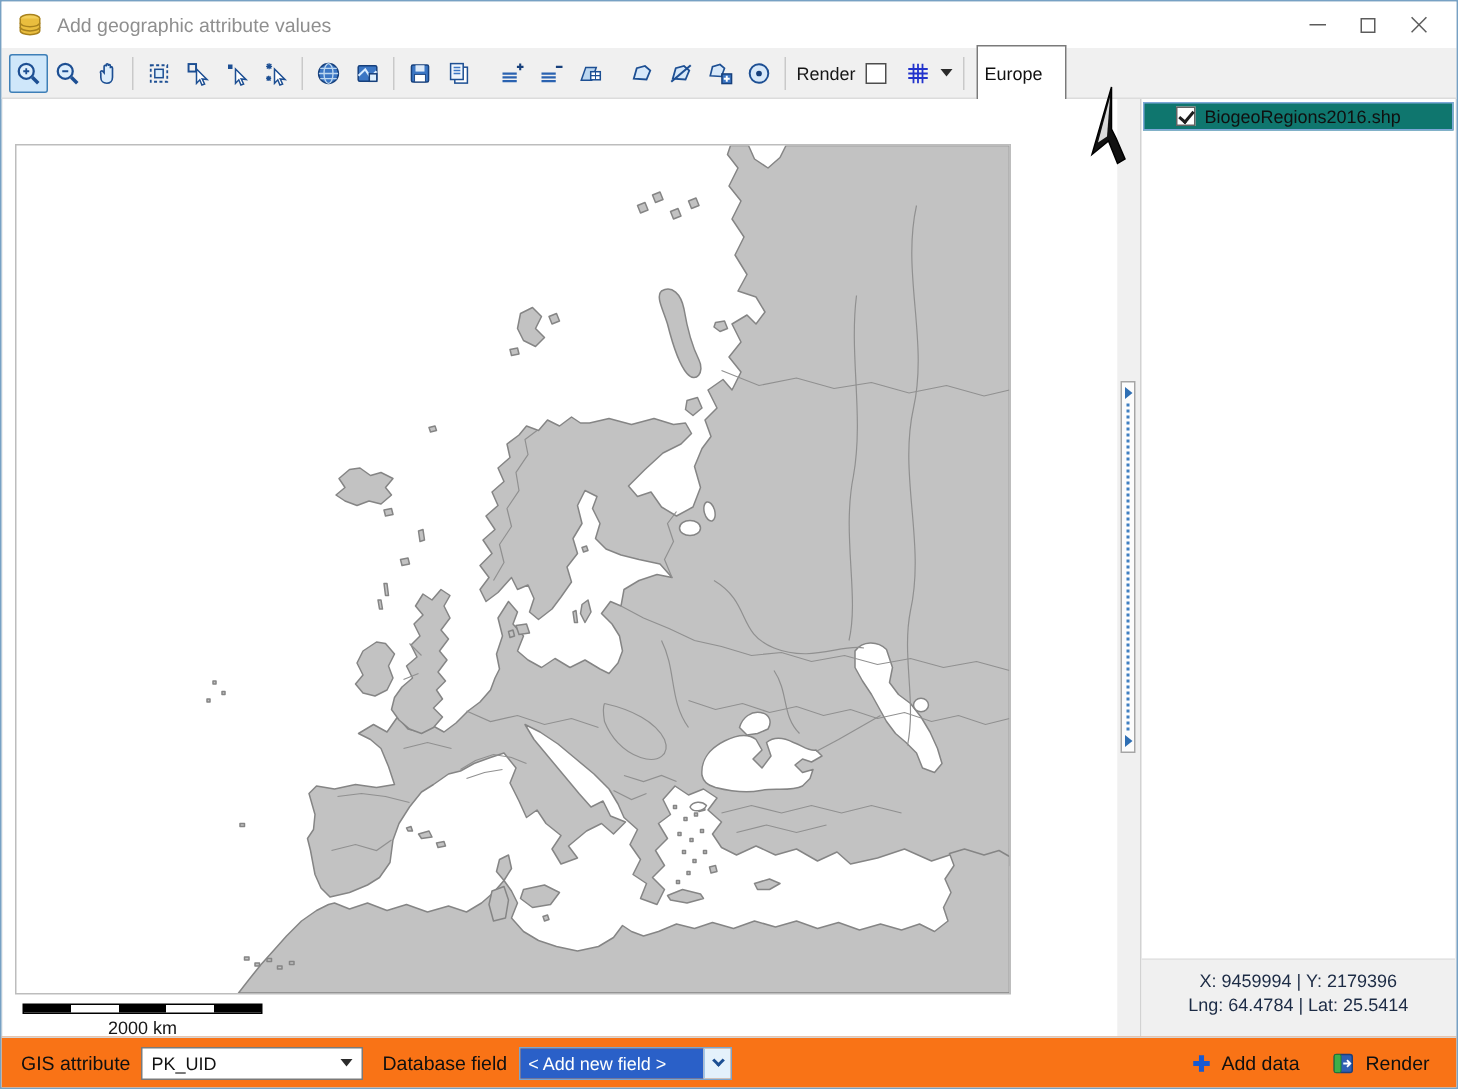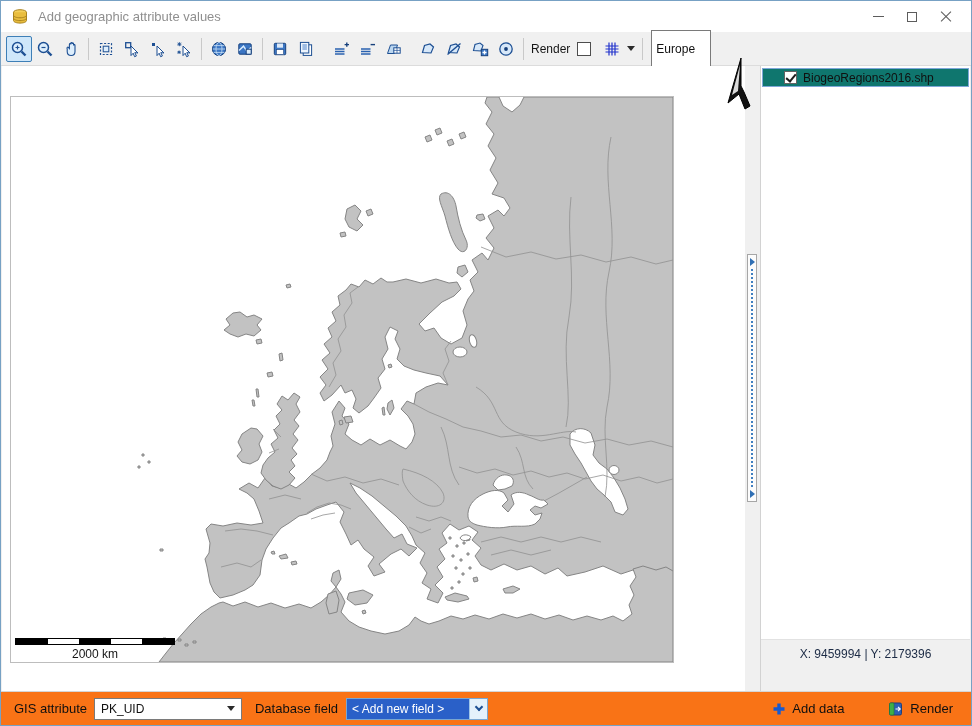--- a/index.html
+++ b/index.html
@@ -34,21 +34,21 @@
   .tri-down{width:0;height:0;border-left:4px solid transparent;border-right:4px solid transparent;
     border-top:5px solid #2b2b2b;}
   .europe-input{width:60px;height:37px;border:1px solid #7a7a7a;font-family:"Liberation Sans",sans-serif;
     font-size:12px;padding:0 4px;margin-left:4px;background:#fff;color:#111;}
   .gap{width:9px;}
   
   .main{position:absolute;top:65px;left:1px;right:1px;bottom:34px;display:flex;}
   .viewport{flex:1 1 auto;background:#fff;position:relative;overflow:hidden;}
   .mapsvg{position:absolute;left:9px;top:31px;width:662px;height:565px;display:block;
     outline:1px solid #bdbdbd;}
-  .scalebar{position:absolute;left:13px;top:572px;width:160px;}
+  .scalebar{position:absolute;left:13px;top:603px;width:160px;}
   .scalebar .bar{height:7px;border:1px solid #000;
     background:repeating-linear-gradient(90deg,#000 0 31.6px,#fff 31.6px 63.2px);}
   .scalebar .lbl{margin-top:2px;text-align:center;font-size:12px;color:#151515;}
   
   .splitter{flex:0 0 15px;background:#f0f0f0;position:relative;}
   .grip{position:absolute;left:2px;top:188px;width:10px;height:248px;background:#fcfcfc;
     border:1px solid #a6a6a6;}
   .grip .dots{position:absolute;left:3px;top:14px;bottom:14px;width:0;
     border-left:2px dotted #3f7fc1;}
   .grip .tri{position:absolute;left:2px;width:0;height:0;border-top:4px solid transparent;
@@ -76,21 +76,21 @@
   .combo2{margin-left:8px;height:22px;display:flex;border:1px solid #7aa6d0;}
   .combo2 .val{width:122px;background:#2a60c8;color:#fff;font-size:12px;
     display:flex;align-items:center;padding:0 5px;white-space:nowrap;}
   .combo2 .btn{width:18px;background:#e4f1fb;border-left:1px solid #9fc6e8;
     display:flex;align-items:center;justify-content:center;}
   .chev{width:6px;height:6px;border-right:2px solid #1d4f93;border-bottom:2px solid #1d4f93;
     transform:rotate(45deg);margin-top:-3px;}
   .bb-right{margin-left:auto;display:flex;align-items:center;}
   .bb-btn{display:flex;align-items:center;}
   .bb-btn .lbl{margin-left:6px;}
-  .add-data{margin-right:44px;align-items:center;}
+  .add-data{margin-right:22px;align-items:center;}
   .close-btn{margin-right:18px;}
   
   .cursor{position:absolute;left:719px;top:55px;z-index:40;pointer-events:none;}
 </style>
 </head>
 <body>
 
 <div class="window">
 
   <div class="titlebar">
@@ -390,20 +390,21 @@
 
     <div class="right-panel">
       <div class="layer-list">
         <div class="layer-item">
           <div class="checkbox"></div>
           <span class="layer-label">BiogeoRegions2016.shp</span>
         </div>
       </div>
       <div class="coords">
         <div>X: 9459994 | Y: 2179396</div>
+        <div>Lng: 64.4784 | Lat: 25.5414</div>
       </div>
     </div>
   </div>
 
   <div class="bottom-bar">
     <span class="bb-label">GIS attribute</span>
     <div class="combo1">
       <span class="val">PK_UID</span>
       <div class="tri-down"></div>
     </div>

